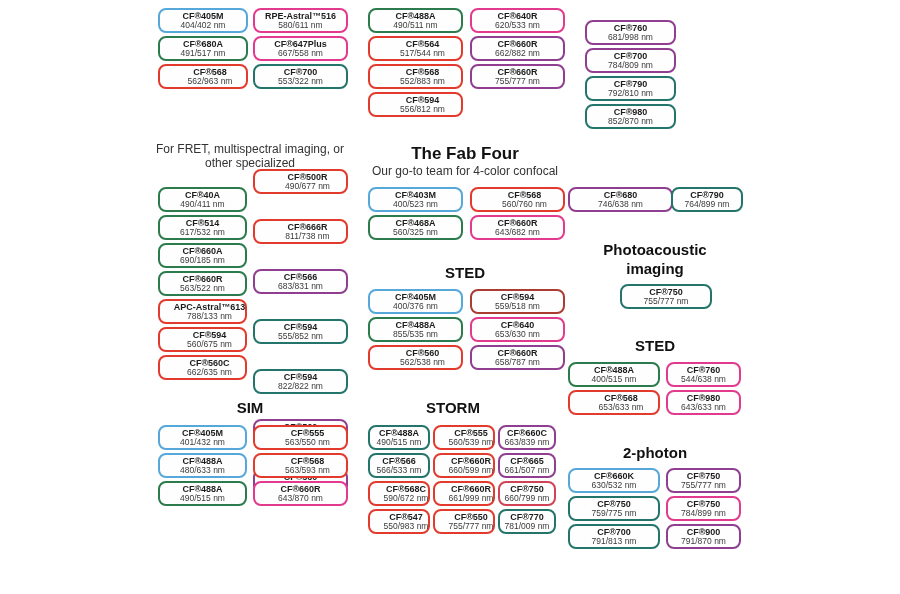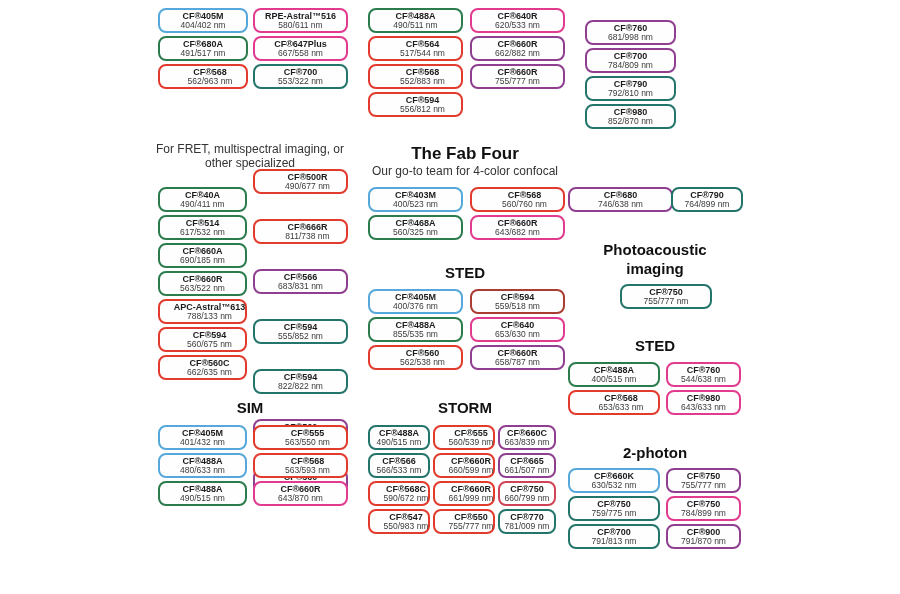--- a/index.html
+++ b/index.html
@@ -44,21 +44,21 @@
   #fab-c1{left:470px;top:187px;width:95px;}
   
   #sted-hdr{left:360px;top:264px;width:210px;}
   #sted-c0{left:368px;top:289px;width:95px;}
   #sted-c1{left:470px;top:289px;width:95px;}
   
   #sim-hdr{left:150px;top:399px;width:200px;}
   #sim-c0{left:158px;top:425px;width:89px;}
   #sim-c1{left:253px;top:425px;width:95px;}
   
-  #storm-hdr{left:360px;top:399px;width:210px;text-align:center;}
+  #storm-hdr{left:348px;top:399px;width:210px;text-align:center;}
   #storm-c0{left:368px;top:425px;width:62px;}
   #storm-c1{left:433px;top:425px;width:62px;}
   #storm-c2{left:498px;top:425px;width:58px;}
   
   #solo-c0{left:568px;top:187px;width:105px;}
   #solo-c1{left:671px;top:187px;width:72px;}
   
   #pa-hdr{left:590px;top:241px;width:130px;}
   #pa-c0{left:620px;top:284px;width:92px;}
   

